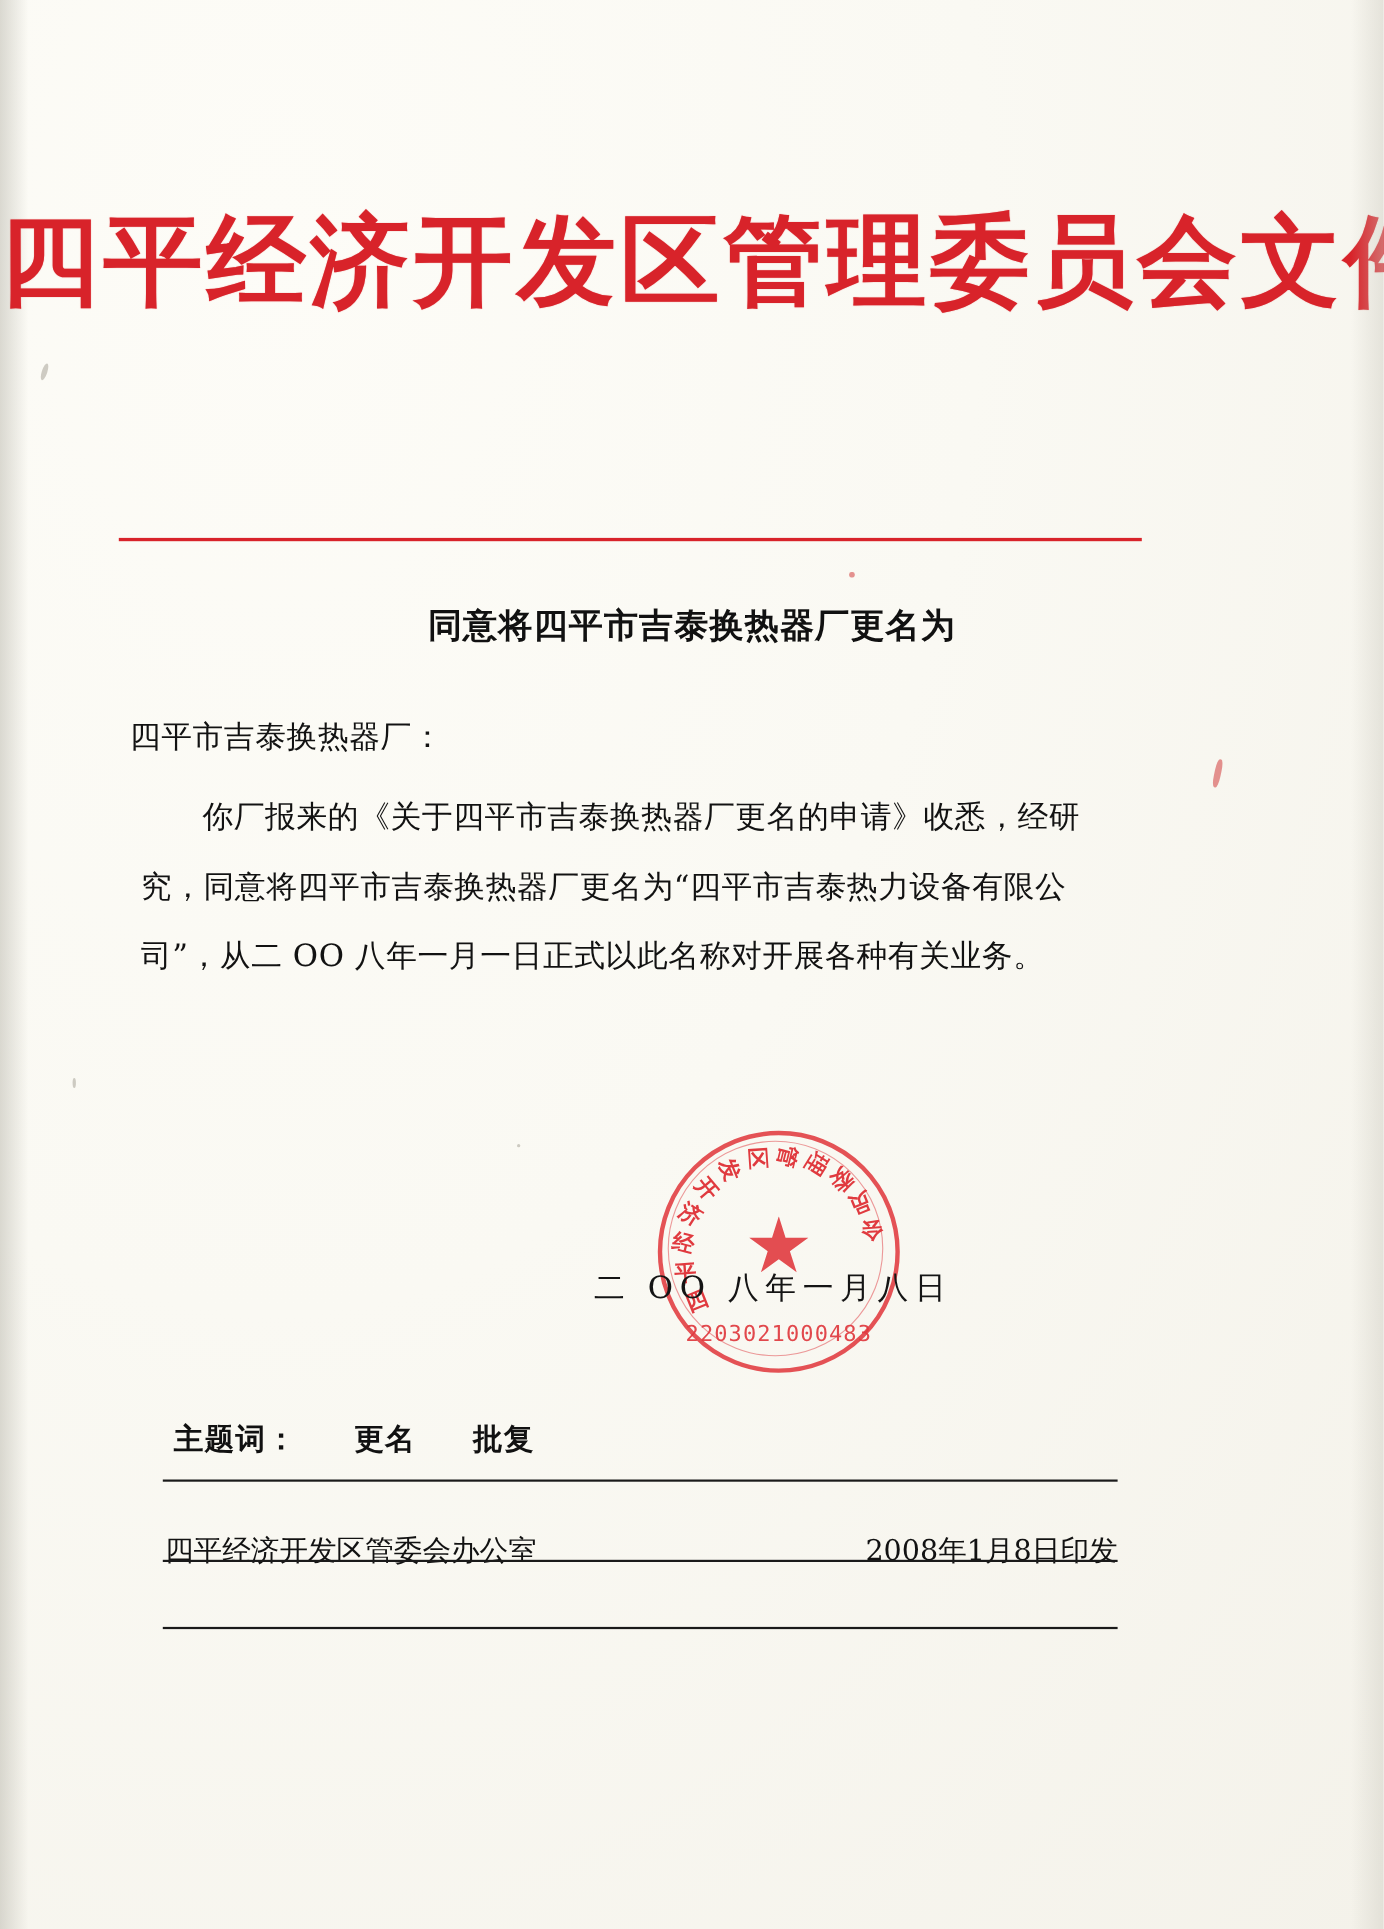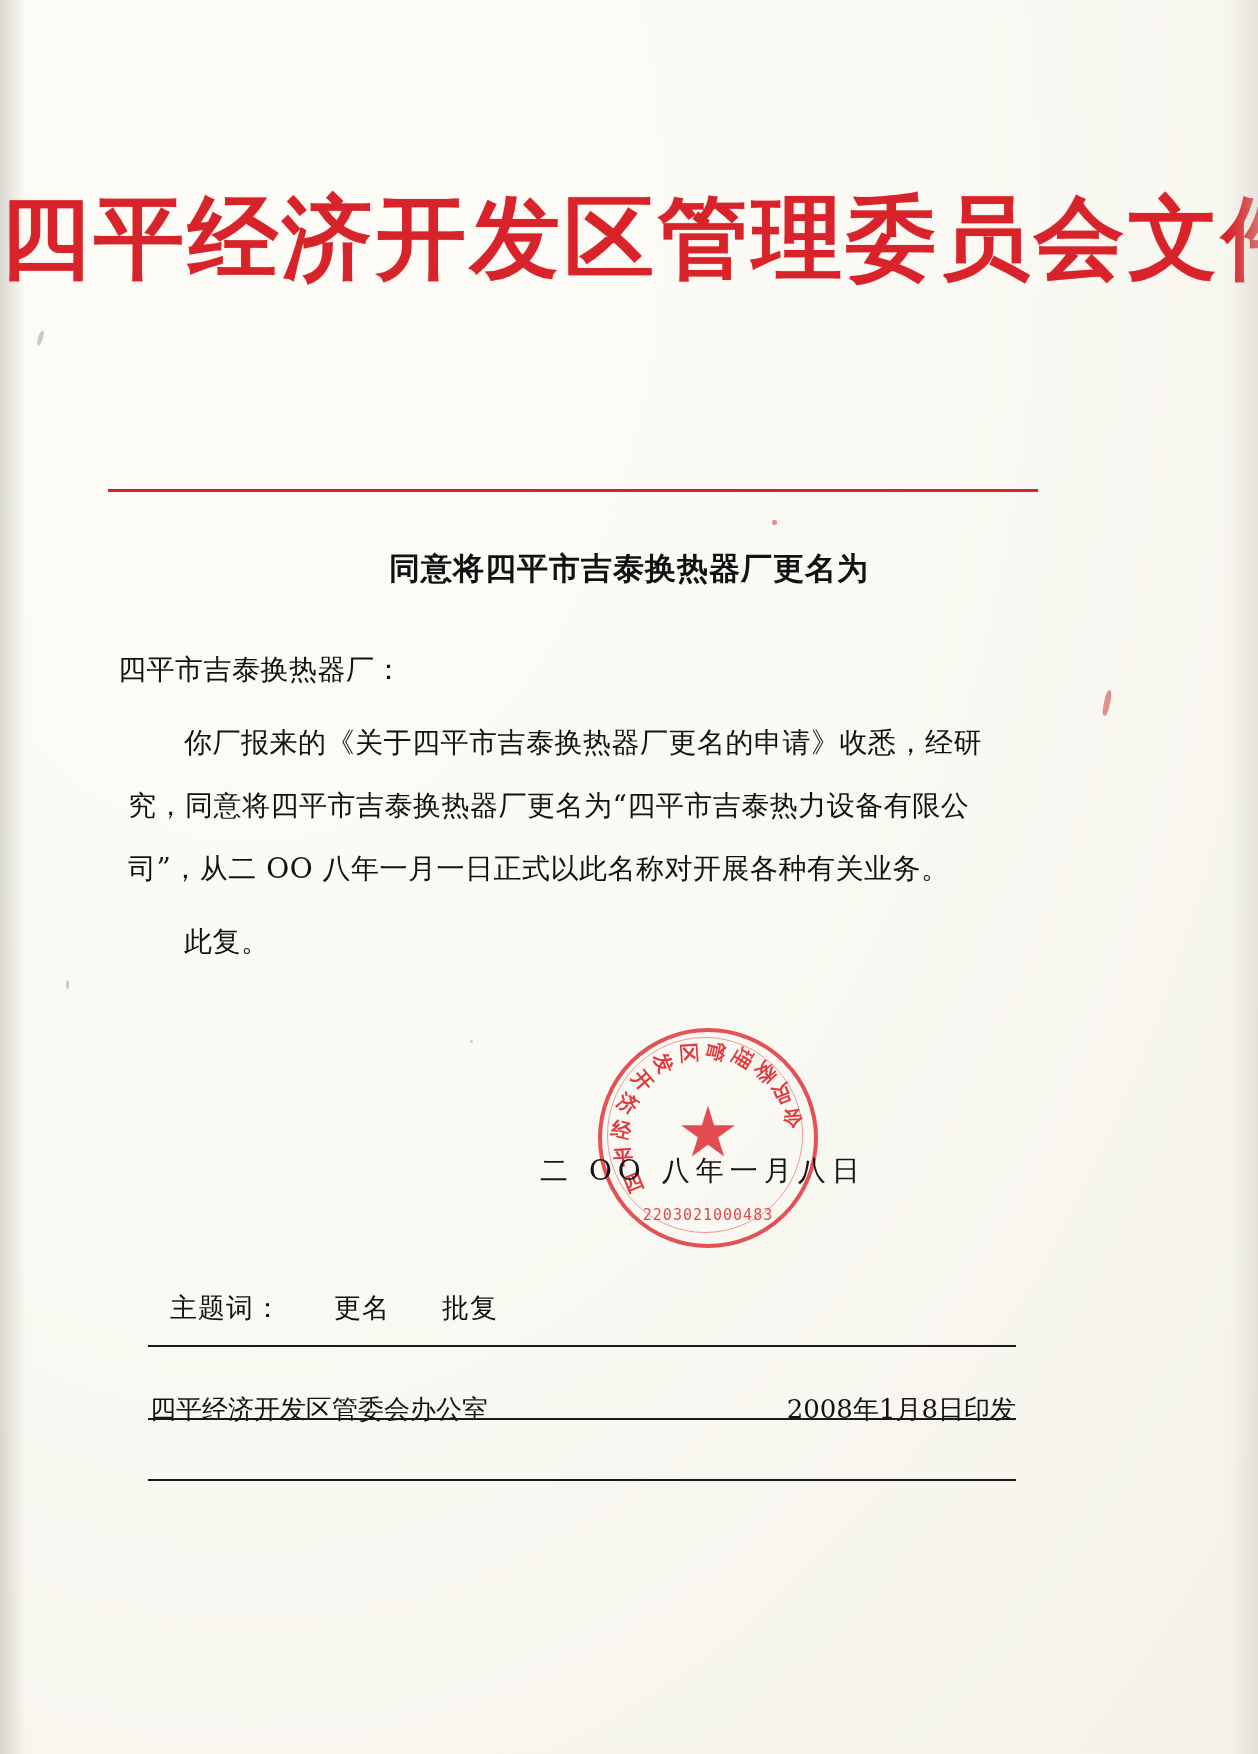--- a/index.html
+++ b/index.html
@@ -169,44 +169,44 @@
     white-space: nowrap;
   }
   .seal-code {
     position: absolute;
     left: 0;
     bottom: 24px;
     width: 100%;
     text-align: center;
     color: #e03a3f;
     font-family: "DejaVu Sans Mono", "Liberation Mono", monospace;
-    font-size: 15px;
+    font-size: 20px;
     letter-spacing: 1px;
     opacity: 0.92;
   }
 
   
   .sign-date {
     position: absolute;
     top: 1152px;
     left: 540px;
     font-size: 28px;
     color: #141414;
     letter-spacing: 6px;
     white-space: nowrap;
   }
 
   
   .keywords {
     position: absolute;
     top: 1290px;
-    left: 170px;
+    left: 158px;
     width: 860px;
     font-family: "DejaVu Sans", "Liberation Sans", sans-serif;
-    font-weight: 400;
+    font-weight: 700;
     font-size: 27px;
     color: #111111;
     letter-spacing: 1px;
   }
   .keywords .kw { display: inline-block; margin-right: 52px; }
 
   .rule-thin {
     position: absolute;
     left: 148px;
     width: 868px;
@@ -264,21 +264,20 @@
     <div class="masthead">四平经济开发区管理委员会文件</div>
 
 
     <div class="redrule"></div>
 
     <div class="doctitle">同意将四平市吉泰换热器厂更名为</div>
 
     <div class="body-block">
       <p class="salutation">四平市吉泰换热器厂：</p>
       <p class="para">你厂报来的《关于四平市吉泰换热器厂更名的申请》收悉，经研究，同意将四平市吉泰换热器厂更名为“四平市吉泰热力设备有限公司”，从二 OO 八年一月一日正式以此名称对开展各种有关业务。</p>
-      <p class="para">此复。</p>
     </div>
 
     <div class="seal-wrap">
       <div class="seal"></div>
       <div class="seal-inner-ring"></div>
       <div class="seal-star"></div>
       <div class="seal-top-text">
         <span style="transform: rotate(-112deg) translate(0, -96px) rotate(90deg)">四</span>
         <span style="transform: rotate(-94deg) translate(0, -96px) rotate(90deg)">平</span>
         <span style="transform: rotate(-76deg) translate(0, -96px) rotate(90deg)">经</span>

